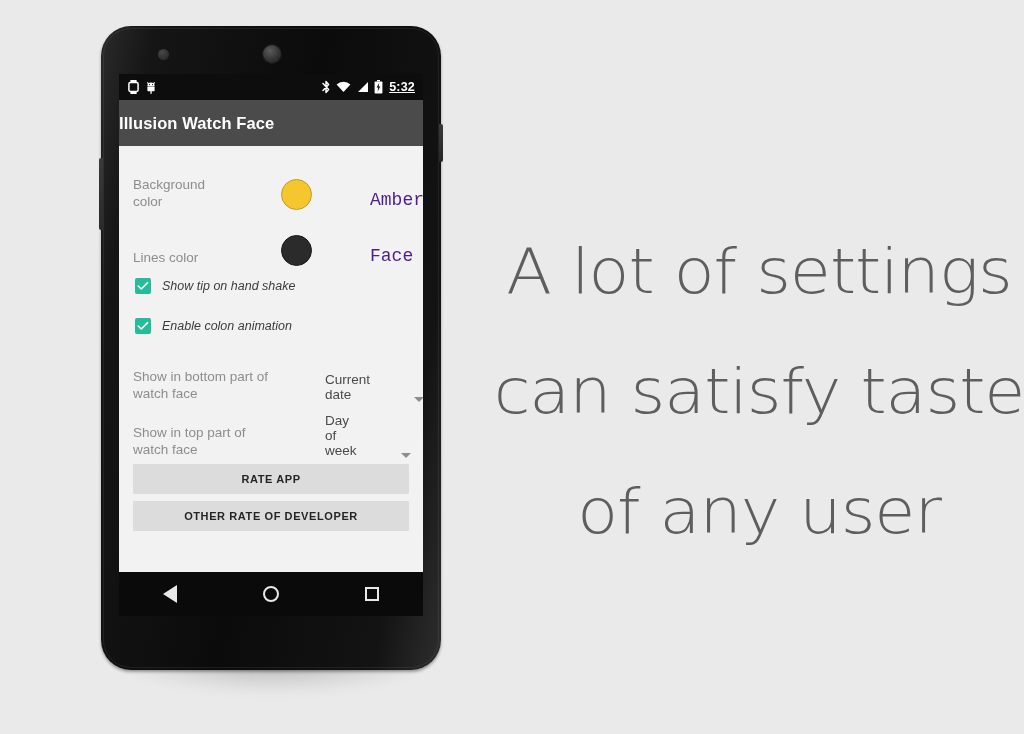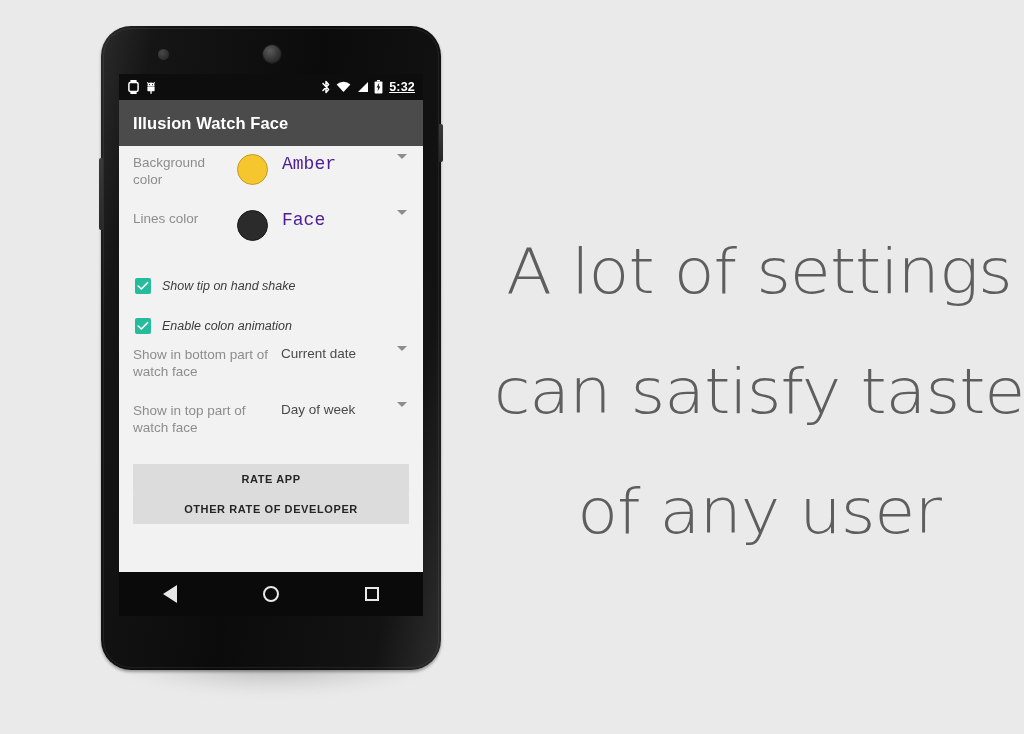--- a/index.html
+++ b/index.html
@@ -121,40 +121,41 @@
     margin-left: 1px;
   }
   .sicon { display: block; }
 
   
   .toolbar {
     height: 46px;
     background: #4b4b4b;
     display: flex;
     align-items: center;
-    padding: 0 14px;
+    padding: 0 0;
   }
   .toolbar-title {
     color: #ffffff;
     font-size: 16.5px;
     font-weight: bold;
     letter-spacing: 0.1px;
   }
 
   
   .settings {
     background: #f2f2f2;
     height: 426px;
     padding: 8px 14px 0 14px;
   }
 
   .row {
     display: flex;
-    align-items: flex-start;
+    align-items: flex-end;
     min-height: 56px;
+    gap: 44px;
   }
   .row-label {
     color: #8d8d8d;
     font-size: 13.5px;
     line-height: 17px;
     width: 104px;
     flex: 0 0 104px;
   }
   .swatch {
     width: 31px;
@@ -234,20 +235,21 @@
     width: 100%;
     height: 30px;
     background: #dcdcdc;
     border: none;
     border-radius: 1px;
     color: #252525;
     font-family: "Liberation Sans", sans-serif;
     font-size: 11px;
     font-weight: bold;
     letter-spacing: 0.6px;
+    margin-bottom: 7px;
     cursor: pointer;
   }
 
   
   .nav-bar {
     position: absolute;
     left: 18px;
     top: 546px;
     width: 304px;
     height: 44px;

